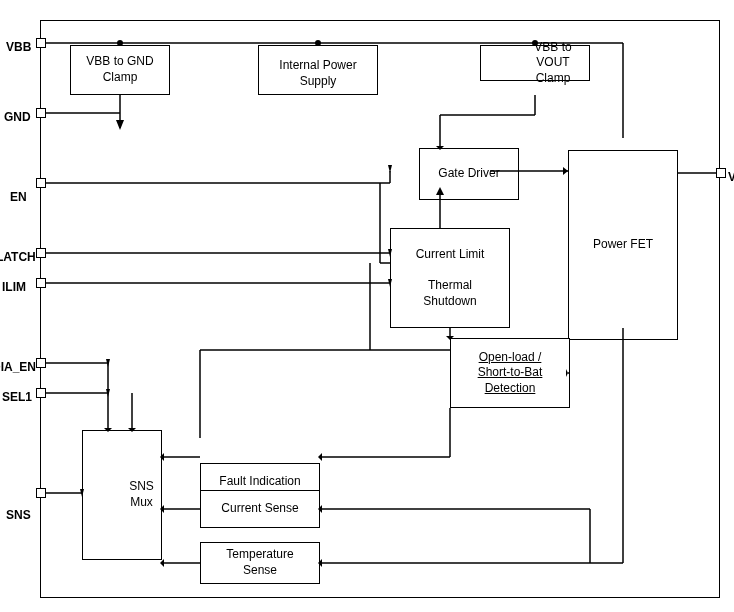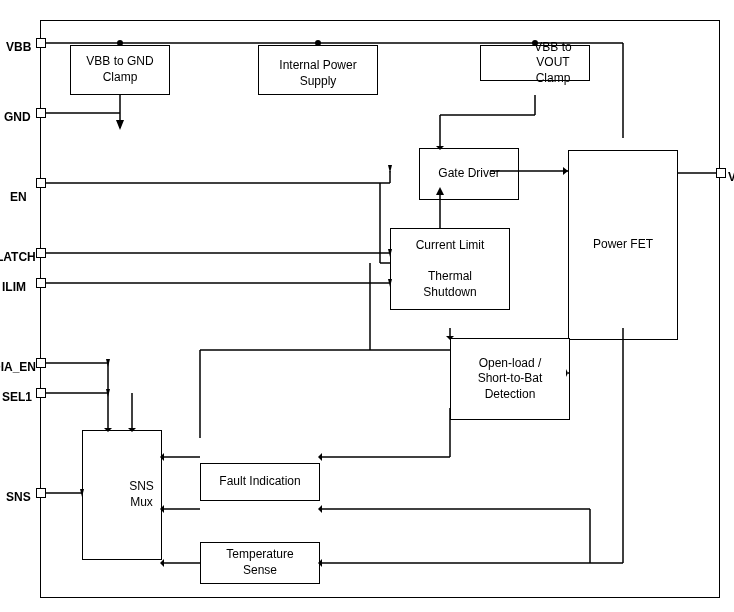--- a/index.html
+++ b/index.html
@@ -81,21 +81,21 @@
   <div class="pin-square" style="top:278px;left:36px;"></div>
   <span class="pin-label" style="top:280px;left:2px;">ILIM</span>
 
   <div class="pin-square" style="top:358px;left:36px;"></div>
   <span class="pin-label" style="top:360px;left:-8px;">DIA_EN</span>
 
   <div class="pin-square" style="top:388px;left:36px;"></div>
   <span class="pin-label" style="top:390px;left:2px;">SEL1</span>
 
   <div class="pin-square" style="top:488px;left:36px;"></div>
-  <span class="pin-label" style="top:490px;left:6px;">SNS</span>
+  <span class="pin-label" style="top:508px;left:6px;">SNS</span>
 
   <div class="pin-square" style="top:168px;left:716px;"></div>
   <span class="pin-label" style="top:170px;left:728px;">VOUT</span>
 
   <div class="block" style="top:45px;left:70px;width:100px;height:50px;">
     <span style="white-space:pre-line;">VBB to GND
 Clamp</span>
   </div>
 
   <div class="block" style="top:45px;left:258px;width:120px;height:50px;">
@@ -109,41 +109,44 @@
   </div>
 
   <div class="block" style="top:148px;left:390px;width:100px;height:52px;margin-left:29px;">
     <span>Gate Driver</span>
   </div>
 
   <div class="block" style="top:138px;left:568px;width:110px;height:190px;margin-top:12px;">
     <span>Power FET</span>
   </div>
 
-  <div class="block" style="top:228px;left:390px;width:120px;height:82px;">
+  <div class="block" style="top:228px;left:390px;width:120px;height:100px;">
     <span style="white-space:pre-line;text-align:center;">Current Limit
 
 Thermal
 Shutdown</span>
   </div>
 
-  <div class="block" style="top:338px;left:450px;width:120px;height:82px;">
+  <div class="block" style="top:338px;left:450px;width:120px;height:70px;text-decoration:underline;">
     <span style="white-space:pre-line;">Open-load /
 Short-to-Bat
 Detection</span>
   </div>
 
   <div class="block" style="top:430px;left:82px;width:80px;height:130px;padding-left:39px;">
     <span>SNS Mux</span>
   </div>
 
   <div class="block" style="top:438px;left:200px;width:120px;height:38px;margin-top:25px;">
     <span>Fault Indication</span>
   </div>
 
+  <div class="block" style="top:490px;left:200px;width:120px;height:38px;">
+    <span>Current Sense</span>
+  </div>
 
   <div class="block" style="top:542px;left:200px;width:120px;height:42px;">
     <span style="white-space:pre-line;">Temperature
 Sense</span>
   </div>
 
   <svg class="wire-svg">
 
     <line x1="46" y1="43" x2="350" y2="43" stroke="#000" stroke-width="1.5"></line>
 

